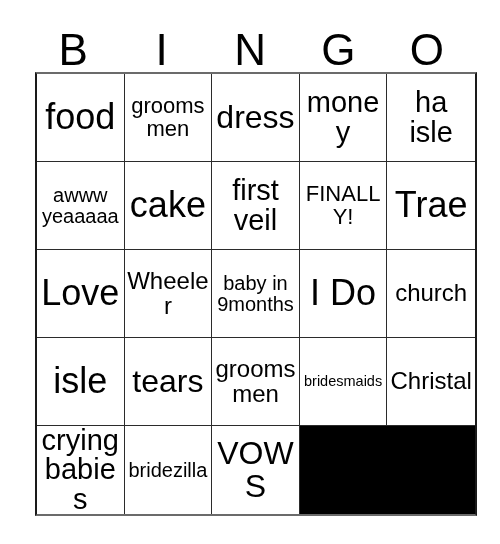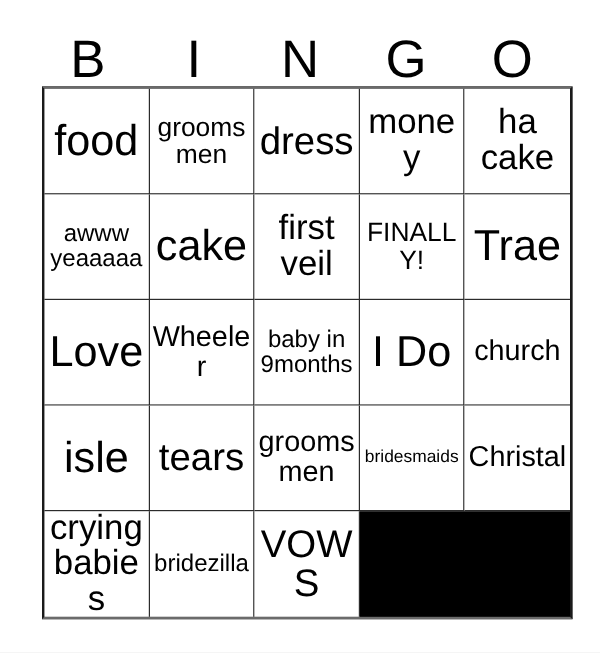--- a/index.html
+++ b/index.html
@@ -121,21 +121,21 @@
         <span class="cell-text">groomsmen</span>
       </div>
     <div class="cell t-xl">
         <span class="cell-text">dress</span>
       </div>
     <div class="cell t-lg">
         <span class="cell-text">money</span>
       </div>
     <div class="cell t-lg">
         <span class="cell-text">ha
-cake</span>
+isle</span>
       </div>
 
     <div class="cell t-sm">
         <span class="cell-text">awww
 yeaaaaa</span>
       </div>
     <div class="cell t-xxl">
         <span class="cell-text">cake</span>
       </div>
     <div class="cell t-lg">

